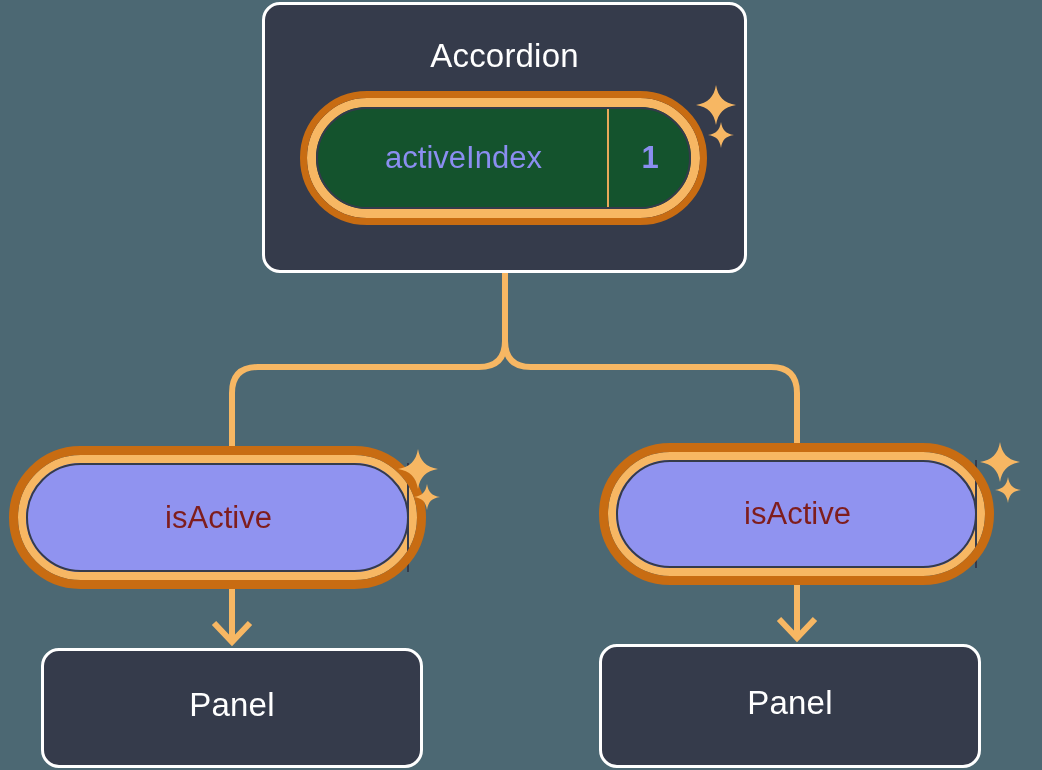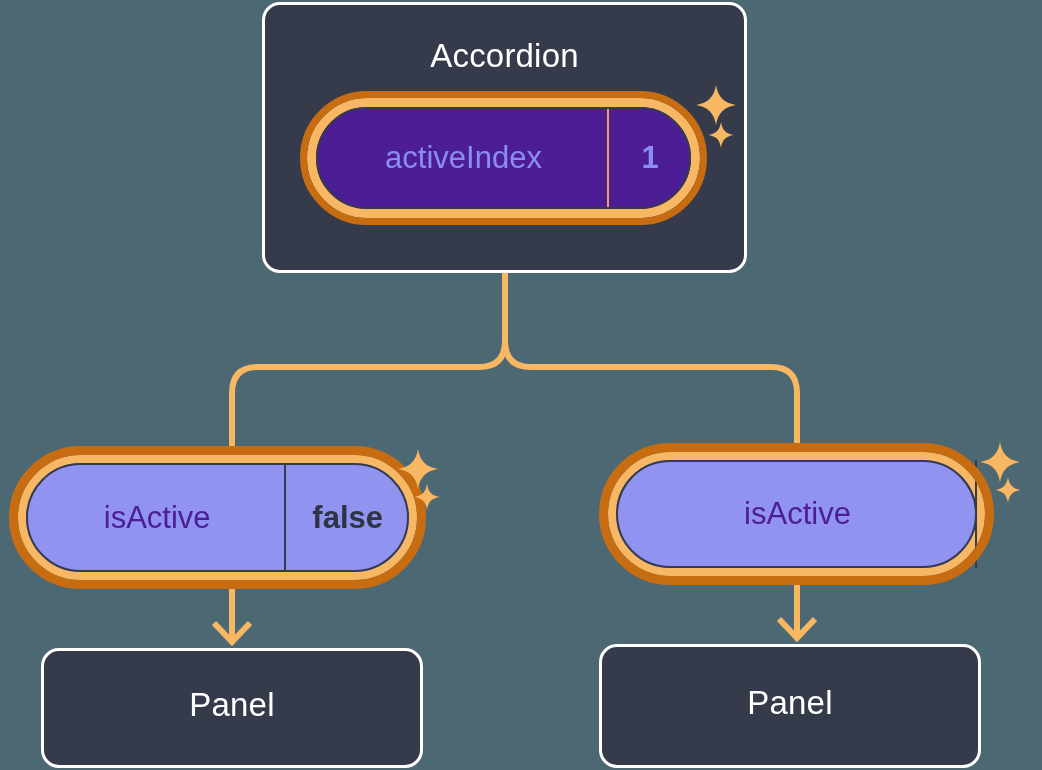--- a/index.html
+++ b/index.html
@@ -56,21 +56,21 @@
     z-index: 3;
     box-sizing: border-box;
     border-radius: 999px;
     display: flex;
     align-items: stretch;
     border: 9px solid #f7b763;
     outline: 7px solid #c86c12;
     background: #353b4b;
   }
   .state-pill.pill-dark {
-    background: #4c1d95;
+    background: #14532d;
   }
   .state-pill.pill-violet {
     background: #929f8;
     background: #9093f0;
     border-width: 8px;
     outline-width: 9px;
   }
   .pill-key, .pill-val {
     display: flex;
     align-items: center;
@@ -89,21 +89,21 @@
   .pill-dark .pill-val {
     flex: 0 0 auto;
     min-width: 82px;
     color: #8b8ef0;
     font-size: 31px;
     font-weight: 700;
     padding: 0 18px;
   }
   .pill-violet .pill-key {
     flex: 1 1 auto;
-    color: #4c1d95;
+    color: #7f1d1d;
     font-size: 31px;
     font-weight: 400;
     padding: 0 22px 0 26px;
     border-right: 2px solid #353b4b;
   }
   .pill-violet .pill-val {
     flex: 0 0 auto;
     color: #2e3443;
     font-size: 31px;
     font-weight: 700;
@@ -163,21 +163,20 @@
   </div>
   <div class="sparkle" style="left:707px; top:121px;">
     <svg width="28" height="28" viewBox="0 0 28 28">
       <path d="M14 1 C15.3 9 18.7 12.7 27 14 C18.7 15.3 15.3 18.7 14 27 C12.7 18.7 9.3 15.3 1 14 C9.3 12.7 12.7 9 14 1 Z" fill="#f7b763"></path>
     </svg>
   </div>
 
   <div class="state-pill pill-violet" style="left:18px; top:455px; width:399px; height:125px;">
     <div class="pill-inner-stroke"></div>
     <div class="pill-key">isActive</div>
-    <div class="pill-val">false</div>
   </div>
   <div class="sparkle" style="left:396px; top:447px;">
     <svg width="44" height="44" viewBox="0 0 44 44">
       <path d="M22 2 C24 14 30 20 42 22 C30 24 24 30 22 42 C20 30 14 24 2 22 C14 20 20 14 22 2 Z" fill="#f7b763"></path>
     </svg>
   </div>
   <div class="sparkle" style="left:413px; top:483px;">
     <svg width="28" height="28" viewBox="0 0 28 28">
       <path d="M14 1 C15.3 9 18.7 12.7 27 14 C18.7 15.3 15.3 18.7 14 27 C12.7 18.7 9.3 15.3 1 14 C9.3 12.7 12.7 9 14 1 Z" fill="#f7b763"></path>
     </svg>

